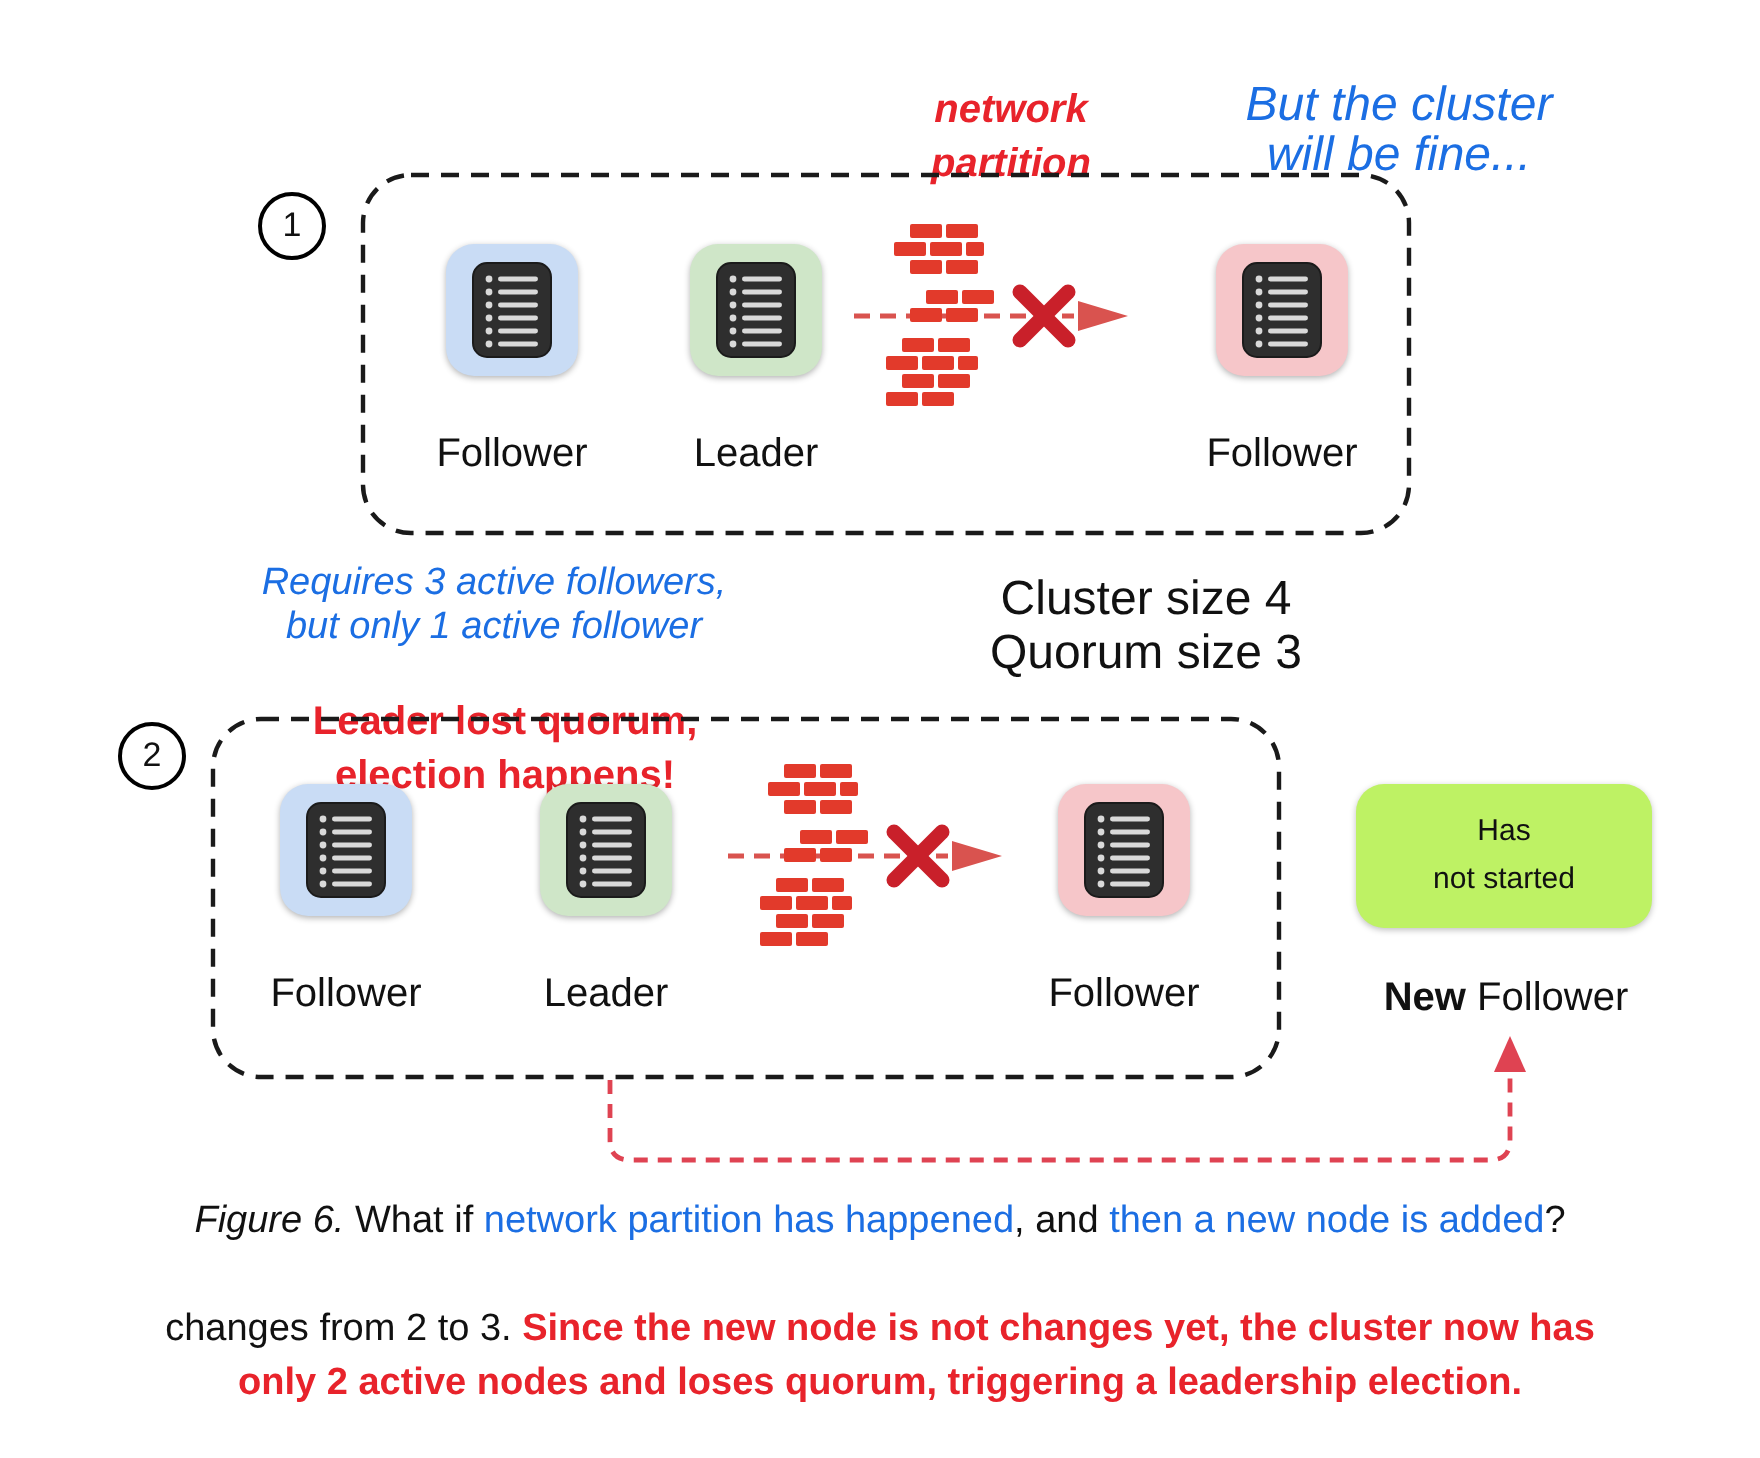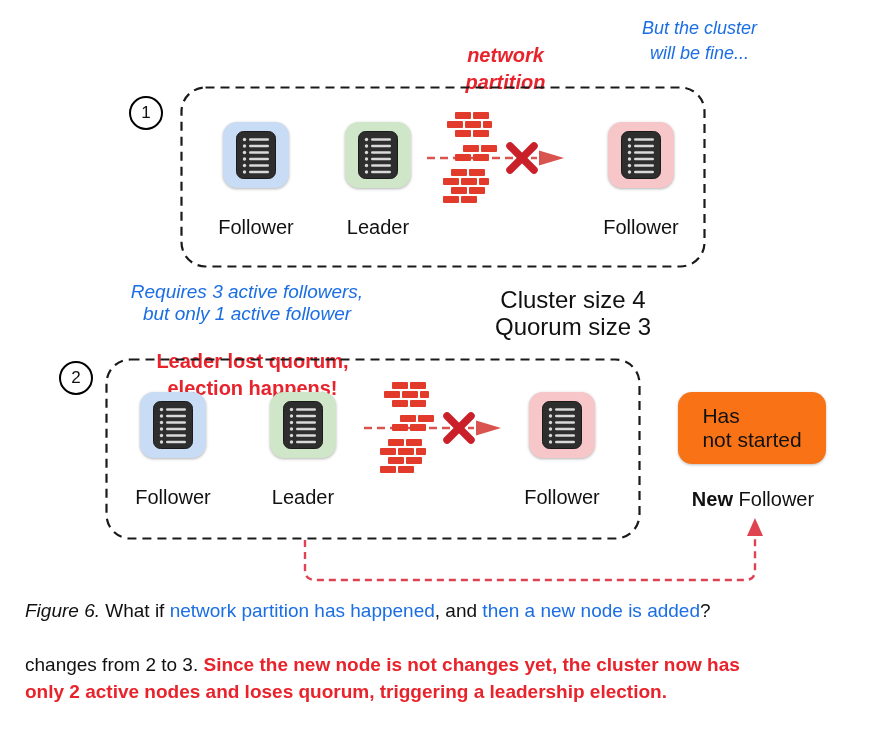--- a/index.html
+++ b/index.html
@@ -20,26 +20,26 @@
   .node-box{
     width:66px;height:66px;border-radius:14px;display:flex;align-items:center;justify-content:center;
     box-shadow:0 1px 3px rgba(0,0,0,.3);
   }
   .bg-blue{background:#c9dcf5;}
   .bg-green{background:#cfe6c8;}
   .bg-pink{background:#f6c6c9;}
   .node-label{margin-top:28px;font-size:20px;color:#111;text-align:center;white-space:nowrap;}
   .status-box{
     position:absolute;left:678px;top:392px;width:148px;height:72px;border-radius:14px;
-    background:#f97316;box-shadow:0 1px 3px rgba(0,0,0,.25);
-    display:flex;align-items:center;justify-content:center;
-    white-space:pre-line;font-size:21px;line-height:24px;color:#111;
+    background:#bef264;box-shadow:0 1px 3px rgba(0,0,0,.25);
+    display:flex;align-items:center;justify-content:center;text-align:center;
+    white-space:pre-line;font-size:15px;line-height:24px;color:#111;
   }
   .caption{
-    position:absolute;left:25px;top:597px;width:830px;text-align:left;
+    position:absolute;left:25px;top:597px;width:830px;text-align:center;
     font-size:19px;line-height:27px;color:#111;
   }
 </style>
 </head>
 <body>
 
 <svg width="0" height="0" style="position:absolute" aria-hidden="true">
   <defs>
     <symbol id="srv" viewBox="0 0 40 48">
       <rect x="0.5" y="0.5" width="39" height="47" rx="7" fill="#2e2e2e" stroke="#1b1b1b"></rect>
@@ -84,21 +84,21 @@
     </symbol>
   </defs>
 </svg>
 
 <div class="canvas">
 
 
   <div class="txt redb it" style="left:428px;top:25px;width:155px;font-size:20px;line-height:27px">network
 partition</div>
 
-  <div class="txt blue it" style="left:602px;top:16px;width:195px;font-size:18px;line-height:25px">But the cluster
+  <div class="txt blue it" style="left:602px;top:40px;width:195px;font-size:24px;line-height:25px">But the cluster
 will be fine...</div>
 
   <div class="badge" style="left:129px;top:96px">1</div>
 
   <svg class="abs" style="left:180px;top:86px" width="526" height="182">
     <rect x="1.5" y="1.5" width="523" height="179" rx="24" fill="none" stroke="#1a1a1a" stroke-width="2.2" stroke-dasharray="9 6"></rect>
   </svg>
 
   <div class="node" style="left:201px;top:122px">
     <div class="node-box bg-blue">

